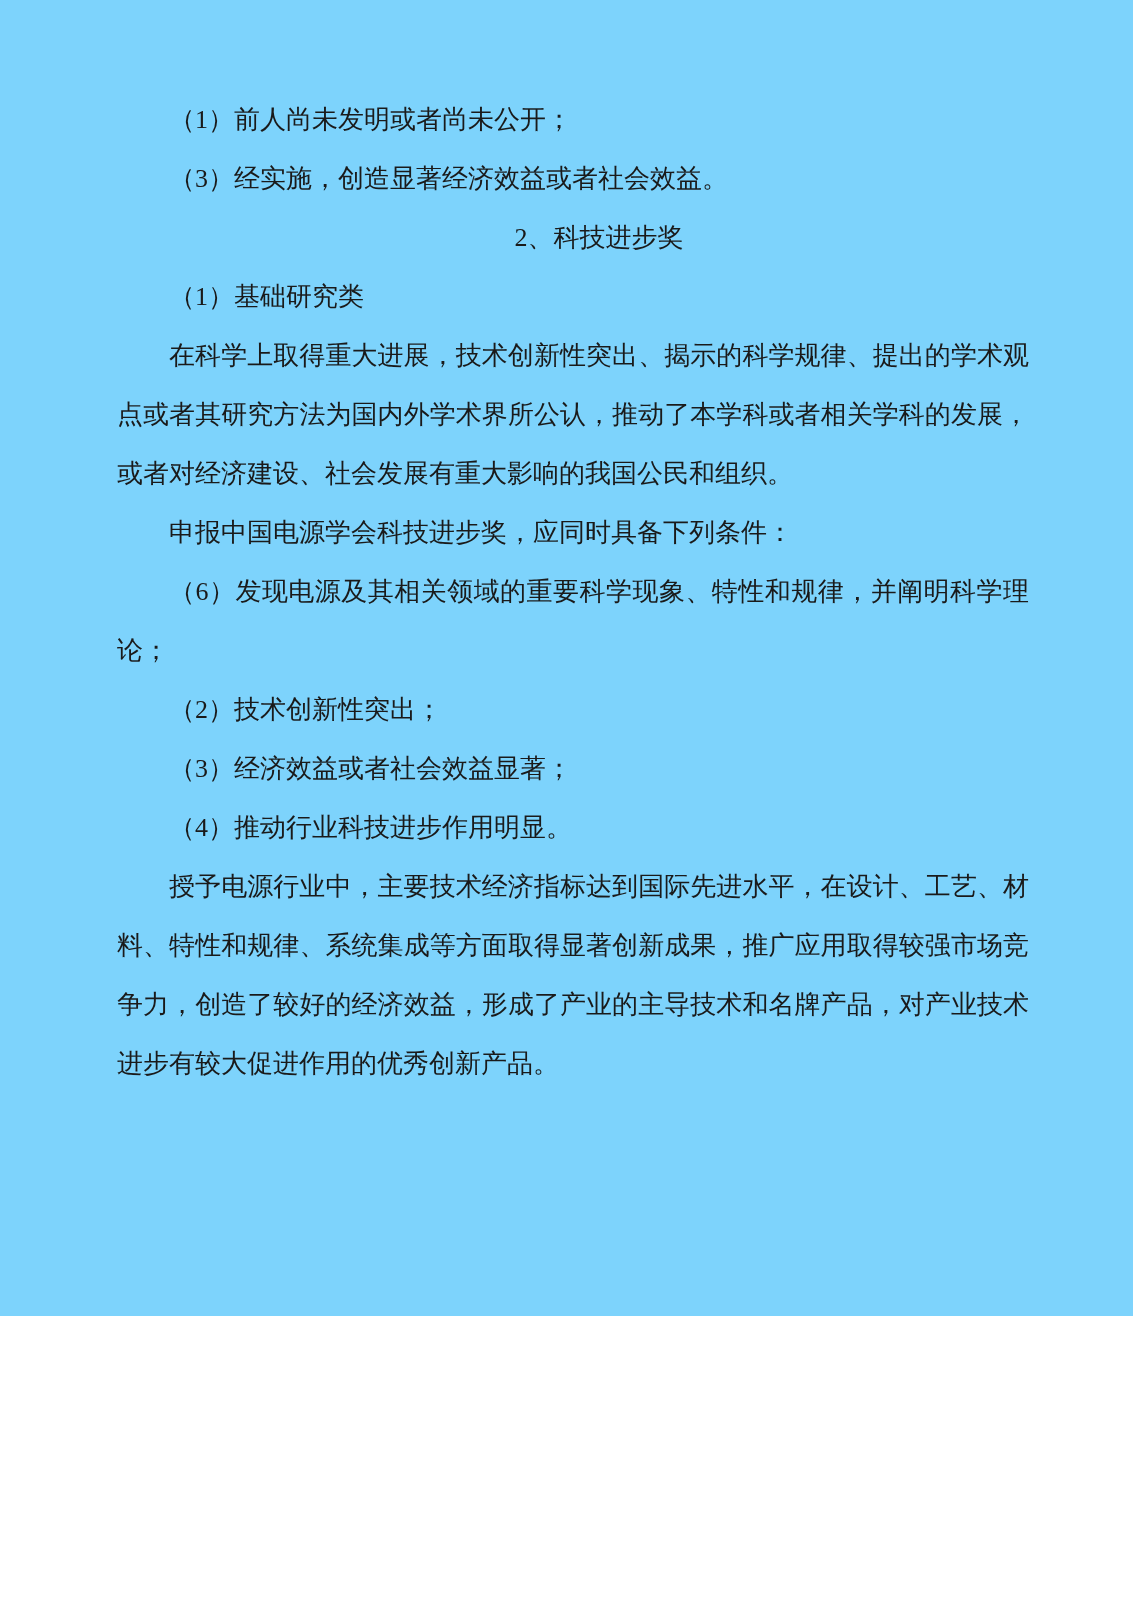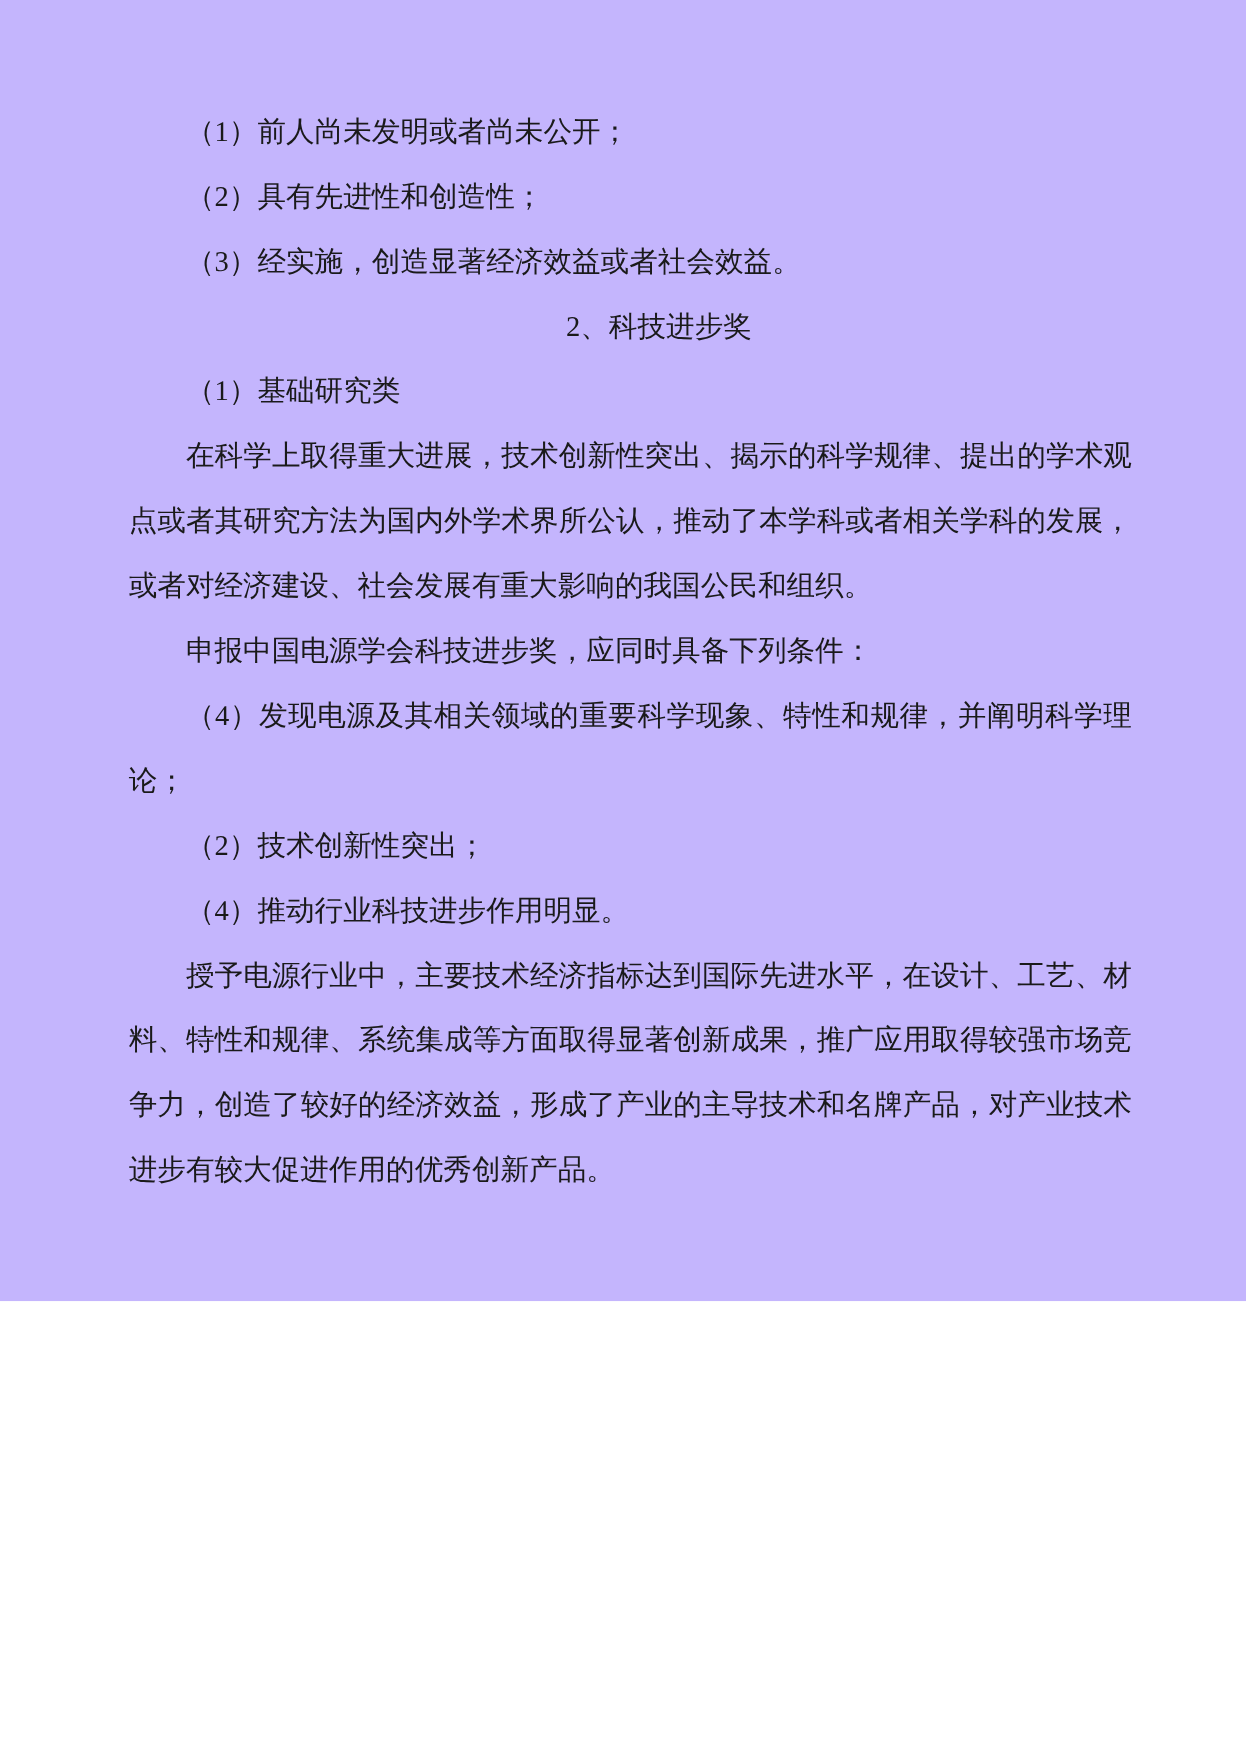--- a/index.html
+++ b/index.html
@@ -3,22 +3,22 @@
 <meta charset="utf-8">
 <style>
   html, body {
     margin: 0;
     padding: 0;
     background: #ffffff;
   }
   .page {
     position: relative;
     width: 1133px;
-    height: 1183px;
-    background: #c4b5fd;
+    height: 1316px;
+    background: #7dd3fc;
     font-family: "Liberation Serif", "DejaVu Serif", serif;
     color: #1a1a1a;
     overflow: hidden;
   }
   .content {
     position: absolute;
     left: 117px;
     top: 90px;
     width: 912px;
     font-size: 26px;
@@ -47,25 +47,25 @@
     letter-spacing: 2px;
     color: #1a1a1a;
   }
 </style>
 </head>
 <body>
 
 <div class="page">
   <div class="content">
     <p class="list-item">（1）前人尚未发明或者尚未公开；</p>
-    <p class="list-item">（2）具有先进性和创造性；</p>
     <p class="list-item">（3）经实施，创造显著经济效益或者社会效益。</p>
     <p class="heading">2、科技进步奖</p>
     <p class="list-item">（1）基础研究类</p>
     <p class="body-para">在科学上取得重大进展，技术创新性突出、揭示的科学规律、提出的学术观点或者其研究方法为国内外学术界所公认，推动了本学科或者相关学科的发展，或者对经济建设、社会发展有重大影响的我国公民和组织。</p>
     <p class="body-para">申报中国电源学会科技进步奖，应同时具备下列条件：</p>
-    <p class="list-item">（4）发现电源及其相关领域的重要科学现象、特性和规律，并阐明科学理论；</p>
+    <p class="list-item">（6）发现电源及其相关领域的重要科学现象、特性和规律，并阐明科学理论；</p>
     <p class="list-item">（2）技术创新性突出；</p>
+    <p class="list-item">（3）经济效益或者社会效益显著；</p>
     <p class="list-item">（4）推动行业科技进步作用明显。</p>
     <p class="body-para">授予电源行业中，主要技术经济指标达到国际先进水平，在设计、工艺、材料、特性和规律、系统集成等方面取得显著创新成果，推广应用取得较强市场竞争力，创造了较好的经济效益，形成了产业的主导技术和名牌产品，对产业技术进步有较大促进作用的优秀创新产品。</p>
   </div>
   <div class="footer">- 2 -</div>
 </div>
 
 </body></html>

